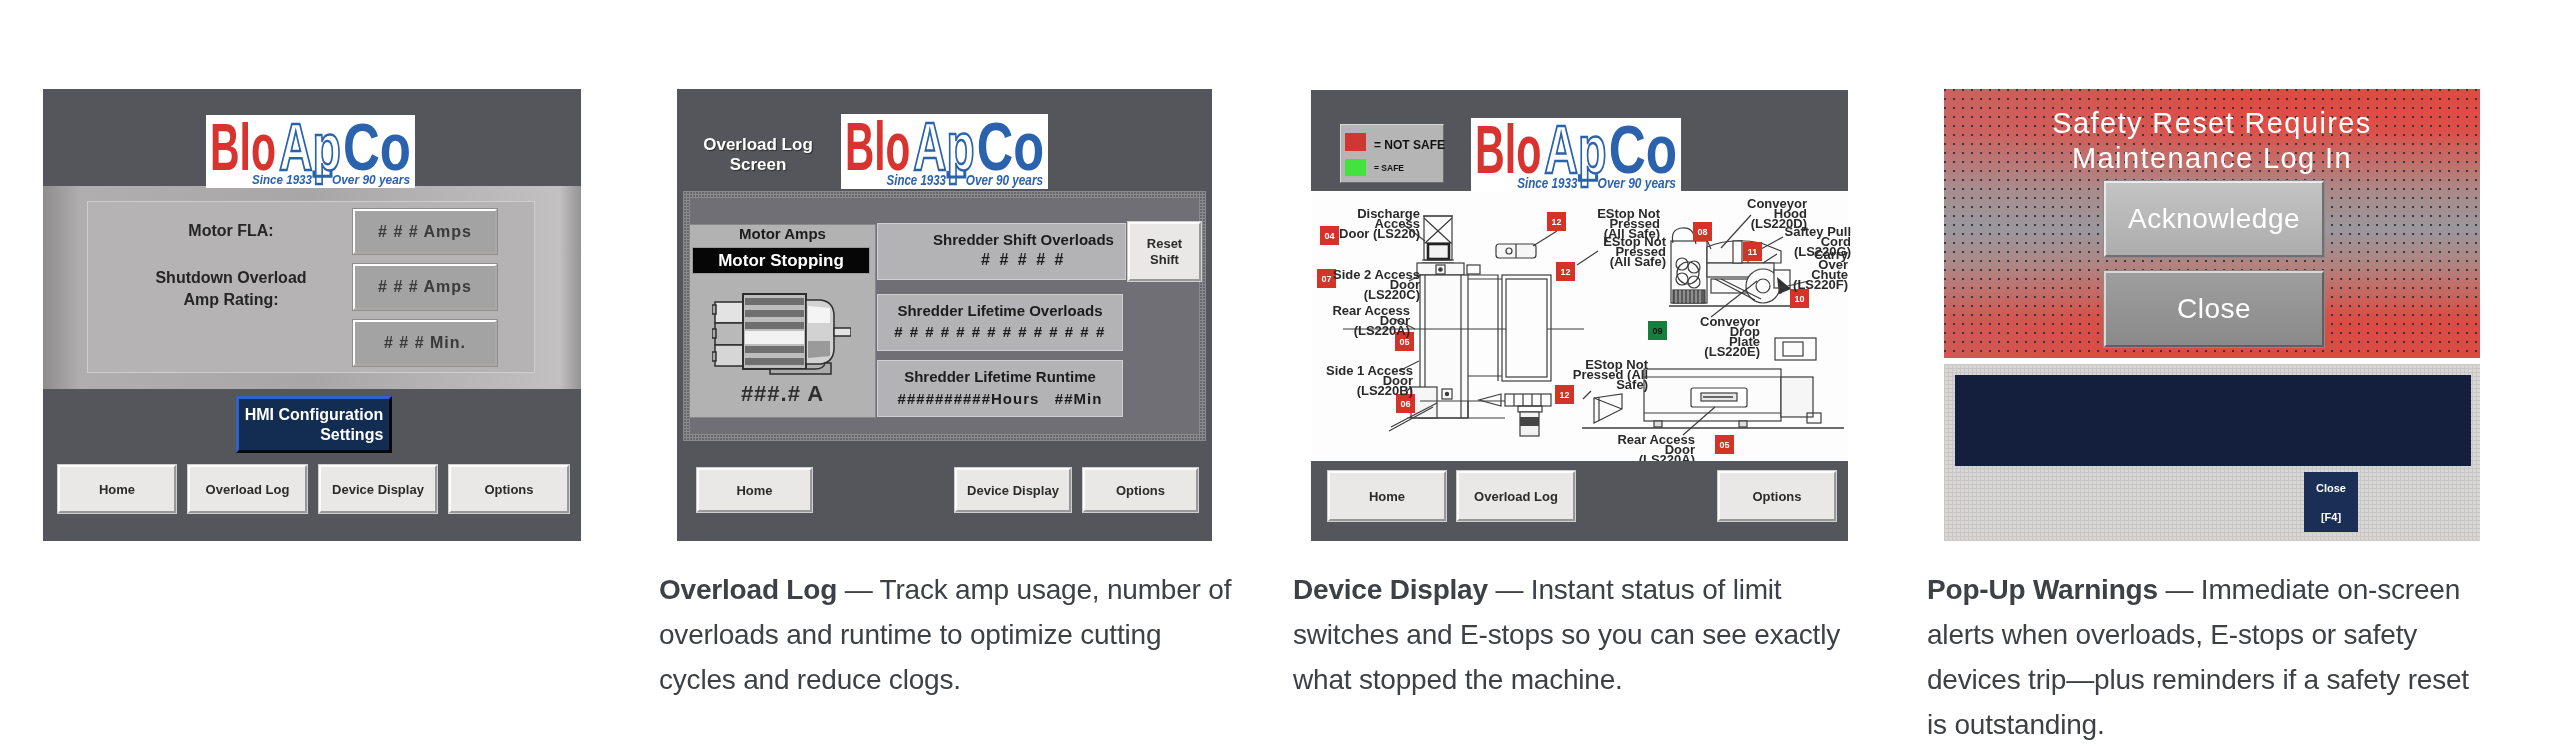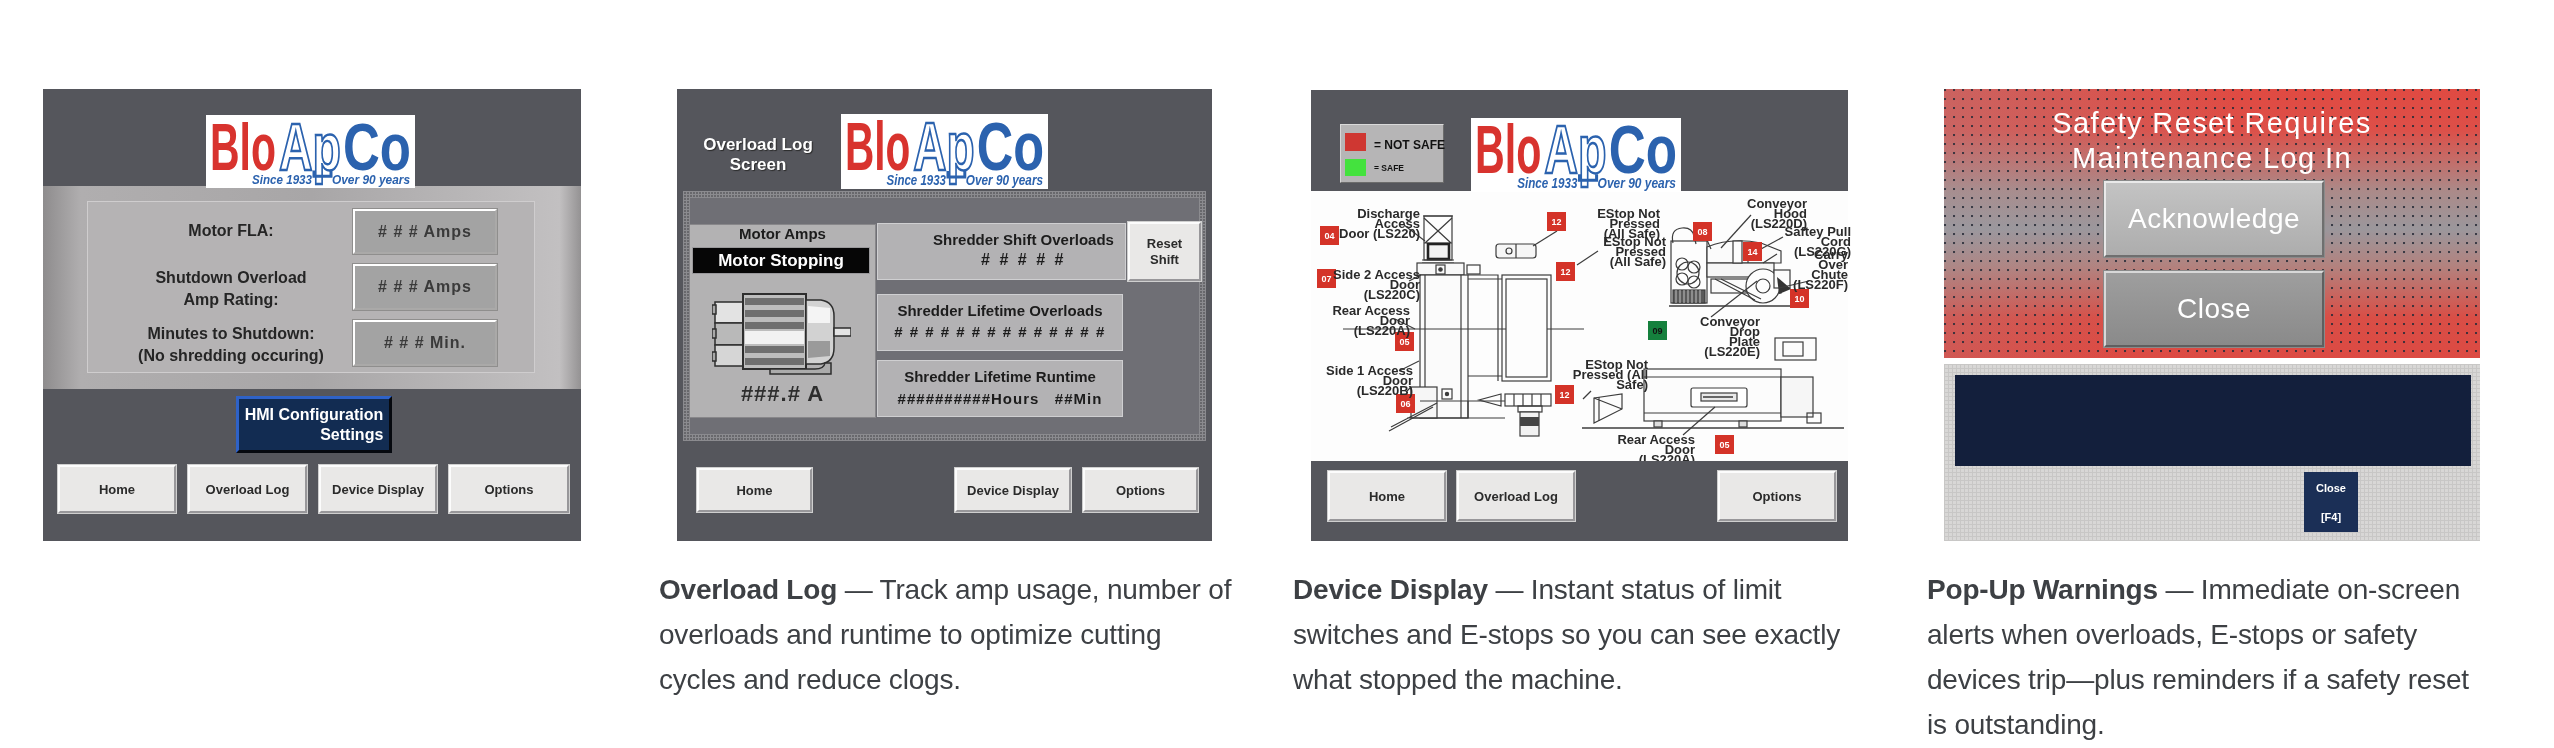--- a/index.html
+++ b/index.html
@@ -43,21 +43,20 @@
 <text x="4" y="56" font-family="Liberation Sans, sans-serif" font-weight="bold" font-size="69" fill="#d8332e" textLength="66" lengthAdjust="spacingAndGlyphs">Blo</text>
 <text x="73" y="56" font-family="Liberation Sans, sans-serif" font-weight="bold" font-size="69" fill="#ffffff" stroke="#2b62ae" stroke-width="2.4" textLength="62" lengthAdjust="spacingAndGlyphs">Ap</text>
 <text x="137" y="56" font-family="Liberation Sans, sans-serif" font-weight="bold" font-size="69" fill="#2b62ae" textLength="68" lengthAdjust="spacingAndGlyphs">Co</text>
 <text x="46" y="71" font-family="Liberation Sans, sans-serif" font-weight="bold" font-style="italic" font-size="14" fill="#2b62ae" textLength="60" lengthAdjust="spacingAndGlyphs">Since 1933</text>
 <text x="126" y="71" font-family="Liberation Sans, sans-serif" font-weight="bold" font-style="italic" font-size="14" fill="#2b62ae" textLength="78" lengthAdjust="spacingAndGlyphs">Over 90 years</text>
 <path d="M108 57 L108 63 L125 63 L125 57" stroke="#2b62ae" stroke-width="3" fill="none"></path>
 </svg></div>
 
   <div class="lbl1" style="top:131px;">Motor FLA:</div>
   <div class="lbl1" style="top:178px;">Shutdown Overload<br>Amp Rating:</div>
-  <div class="lbl1" style="top:234px;">Minutes to Shutdown:<br>(No shredding occuring)</div>
 
   <div class="fld" style="top:120px;"># # # Amps</div>
   <div class="fld" style="top:175px; height:46px;"># # # Amps</div>
   <div class="fld" style="top:231px; height:46px;"># # # Min.</div>
 
   <div class="abs dark" style="left:0; top:300px; width:538px; height:152px;"></div>
   <div class="abs flex" style="left:193px; top:307px; width:156px; height:57px; background:#122c52;
     border-top:3px solid #2e62c8; border-left:3px solid #2e62c8; border-right:3px solid #06090f; border-bottom:3px solid #06090f;
     color:#fff; font-weight:bold; font-size:16px; line-height:20px; text-align:right;">HMI Configuration<br>Settings</div>
   <div class="navbtn" style="left:15px; top:376px; width:118px; height:48px;">Home</div>
@@ -232,21 +231,21 @@
           </g>
         </svg></div>
   <div class="rnum" style="left:9px; top:136px;">04</div>
       <div class="rnum" style="left:6px; top:179px;">07</div>
       <div class="rnum" style="left:84px; top:242px;">05</div>
       <div class="rnum" style="left:85px; top:304px;">06</div>
       <div class="rnum" style="left:236px; top:122px;">12</div>
       <div class="rnum" style="left:245px; top:172px;">12</div>
       <div class="rnum" style="left:244px; top:295px;">12</div>
       <div class="rnum" style="left:382px; top:132px;">08</div>
-      <div class="rnum" style="left:432px; top:152px;">14</div>
+      <div class="rnum" style="left:432px; top:152px;">11</div>
       <div class="rnum" style="left:479px; top:199px;">10</div>
       <div class="gnum" style="left:337px; top:231px;">09</div>
       <div class="rnum" style="left:404px; top:345px;">05</div>
       <div class="dlb" style="left:19px; top:119px; width:90px; line-height:10px;">Discharge Access<br>Door (LS220)</div>
       <div class="dlb" style="left:19px; top:180px; width:90px; line-height:10px;">Side 2 Access<br>Door (LS220C)</div>
       <div class="dlb" style="left:9px; top:216px; width:90px; line-height:10px;">Rear Access<br>Door (LS220A)</div>
       <div class="dlb" style="left:12px; top:276px; width:90px; line-height:10px;">Side 1 Access<br>Door (LS220B)</div>
       <div class="dlb" style="left:259px; top:119px; width:90px; line-height:10px;">EStop Not Pressed<br>(All Safe)</div>
       <div class="dlb" style="left:265px; top:147px; width:90px; line-height:10px;">EStop Not Pressed<br>(All Safe)</div>
       <div class="dlb" style="left:247px; top:270px; width:90px; line-height:10px;">EStop Not<br>Pressed (All<br>Safe)</div>

